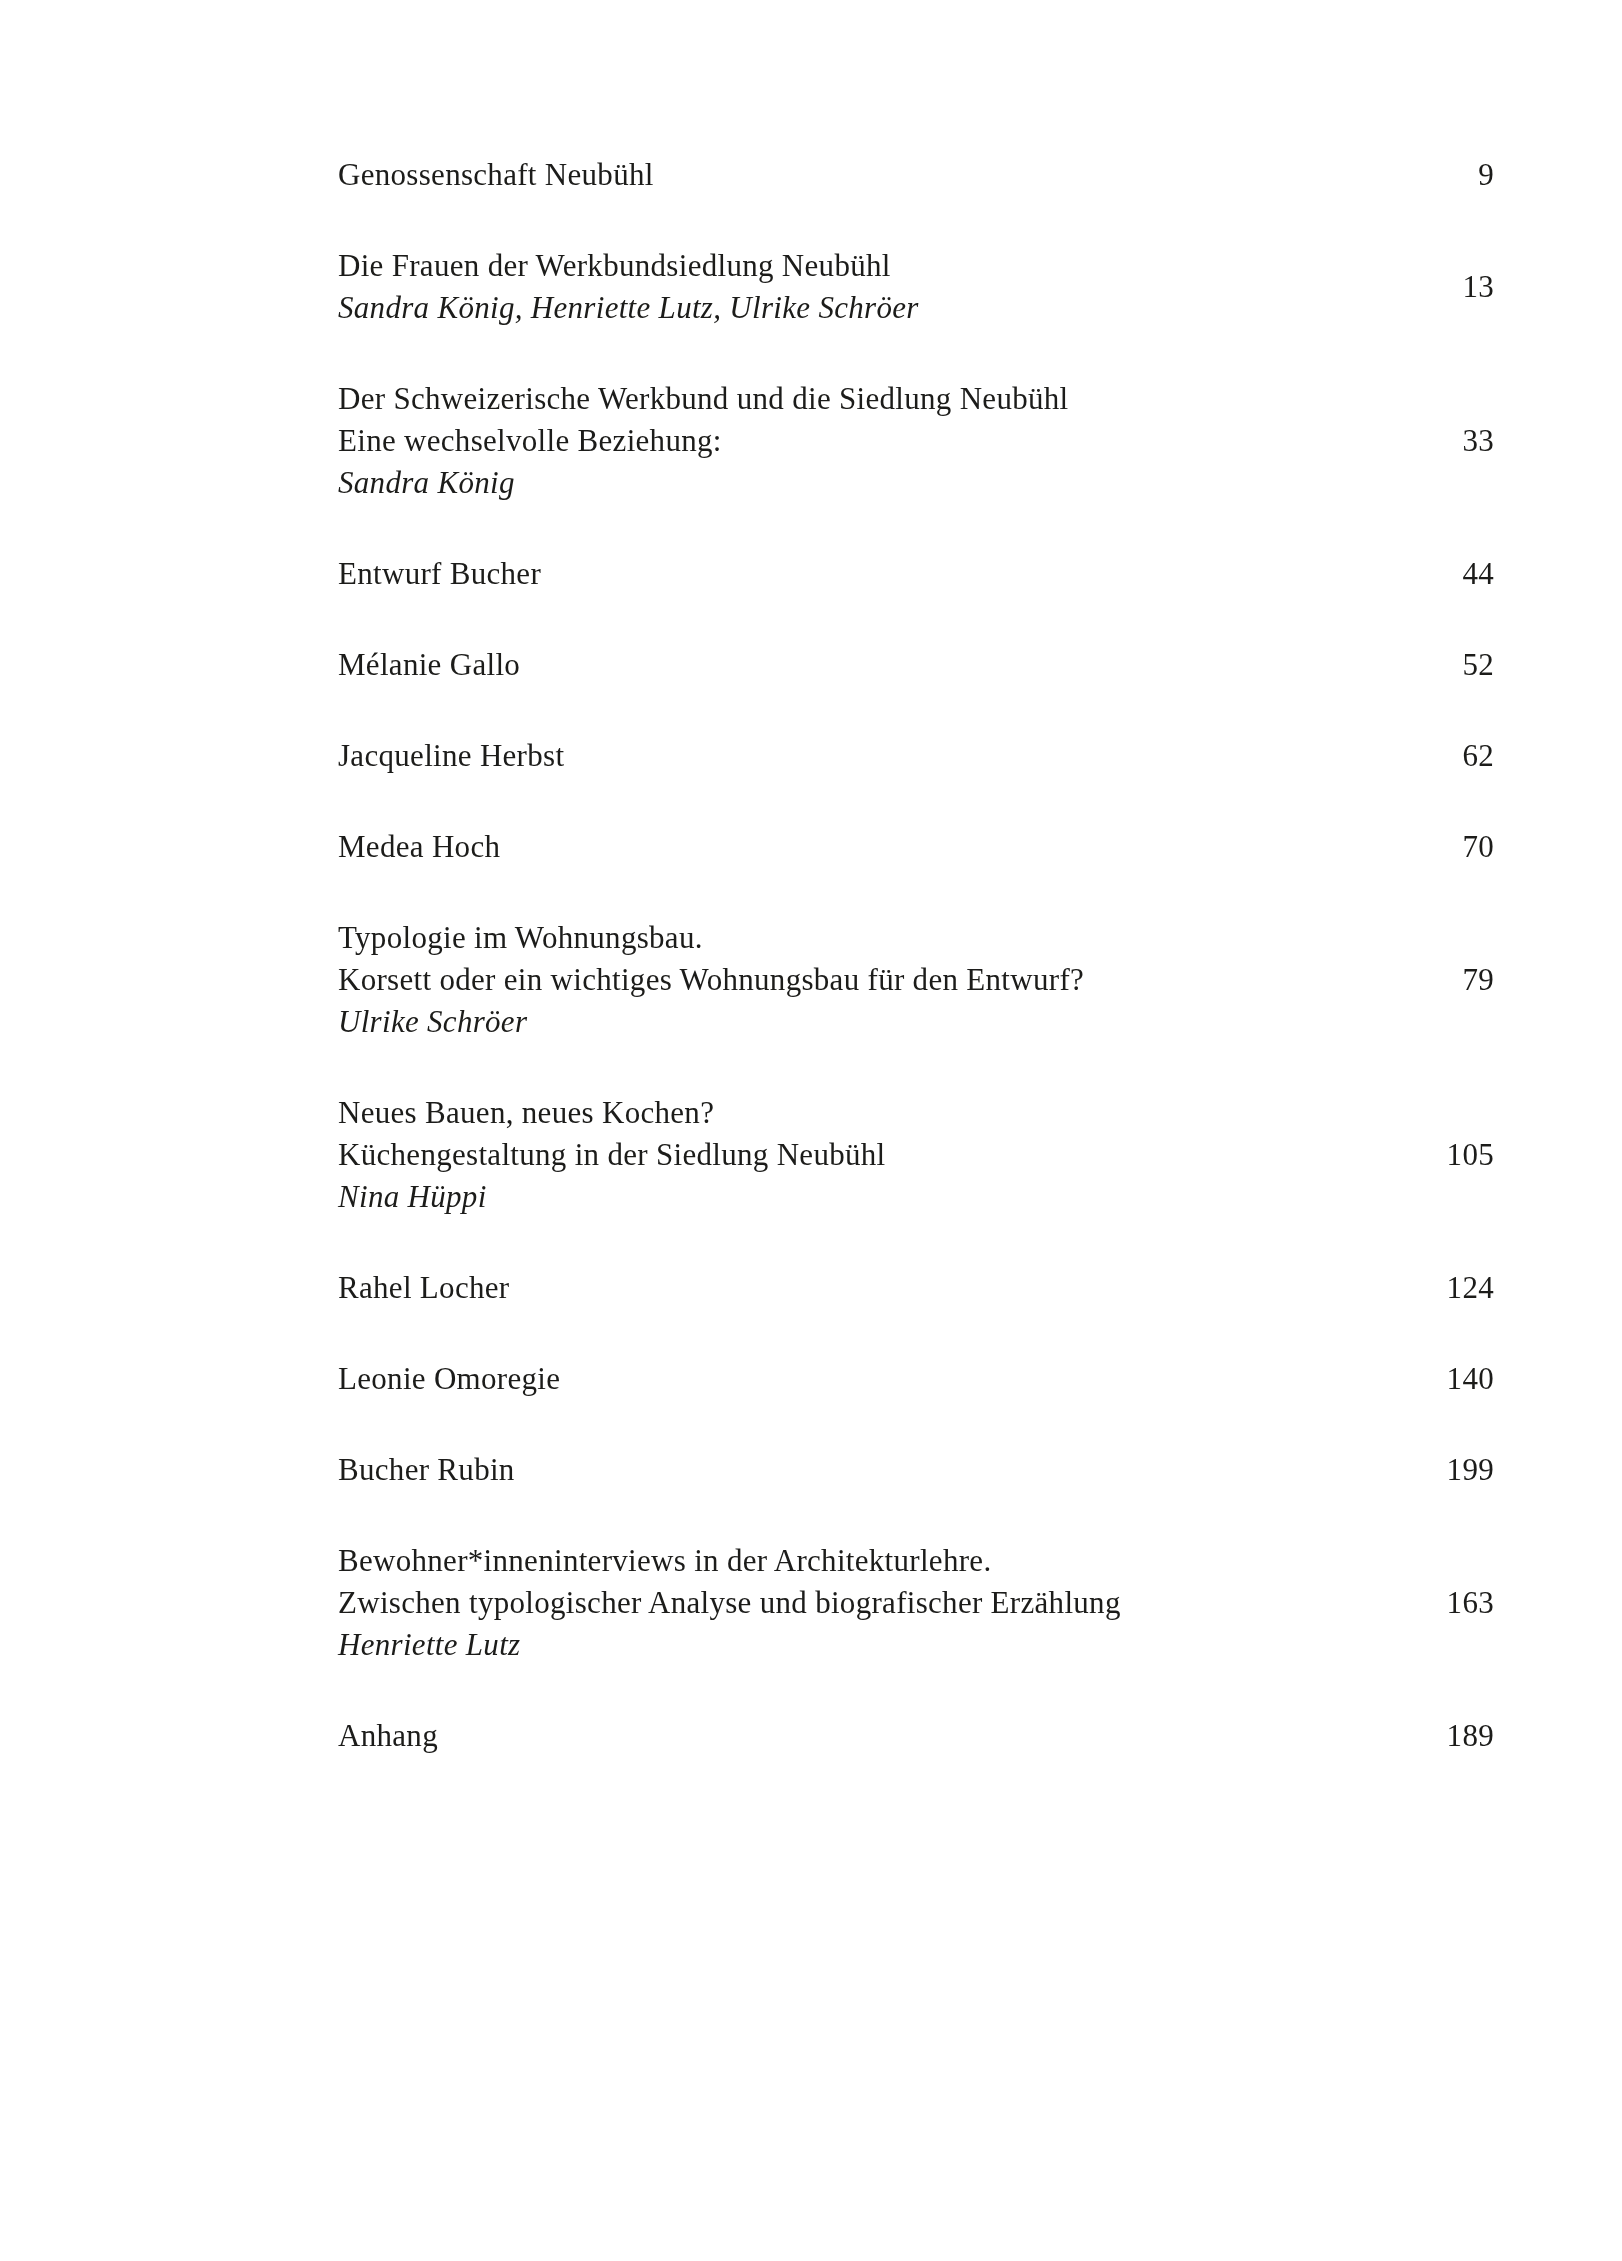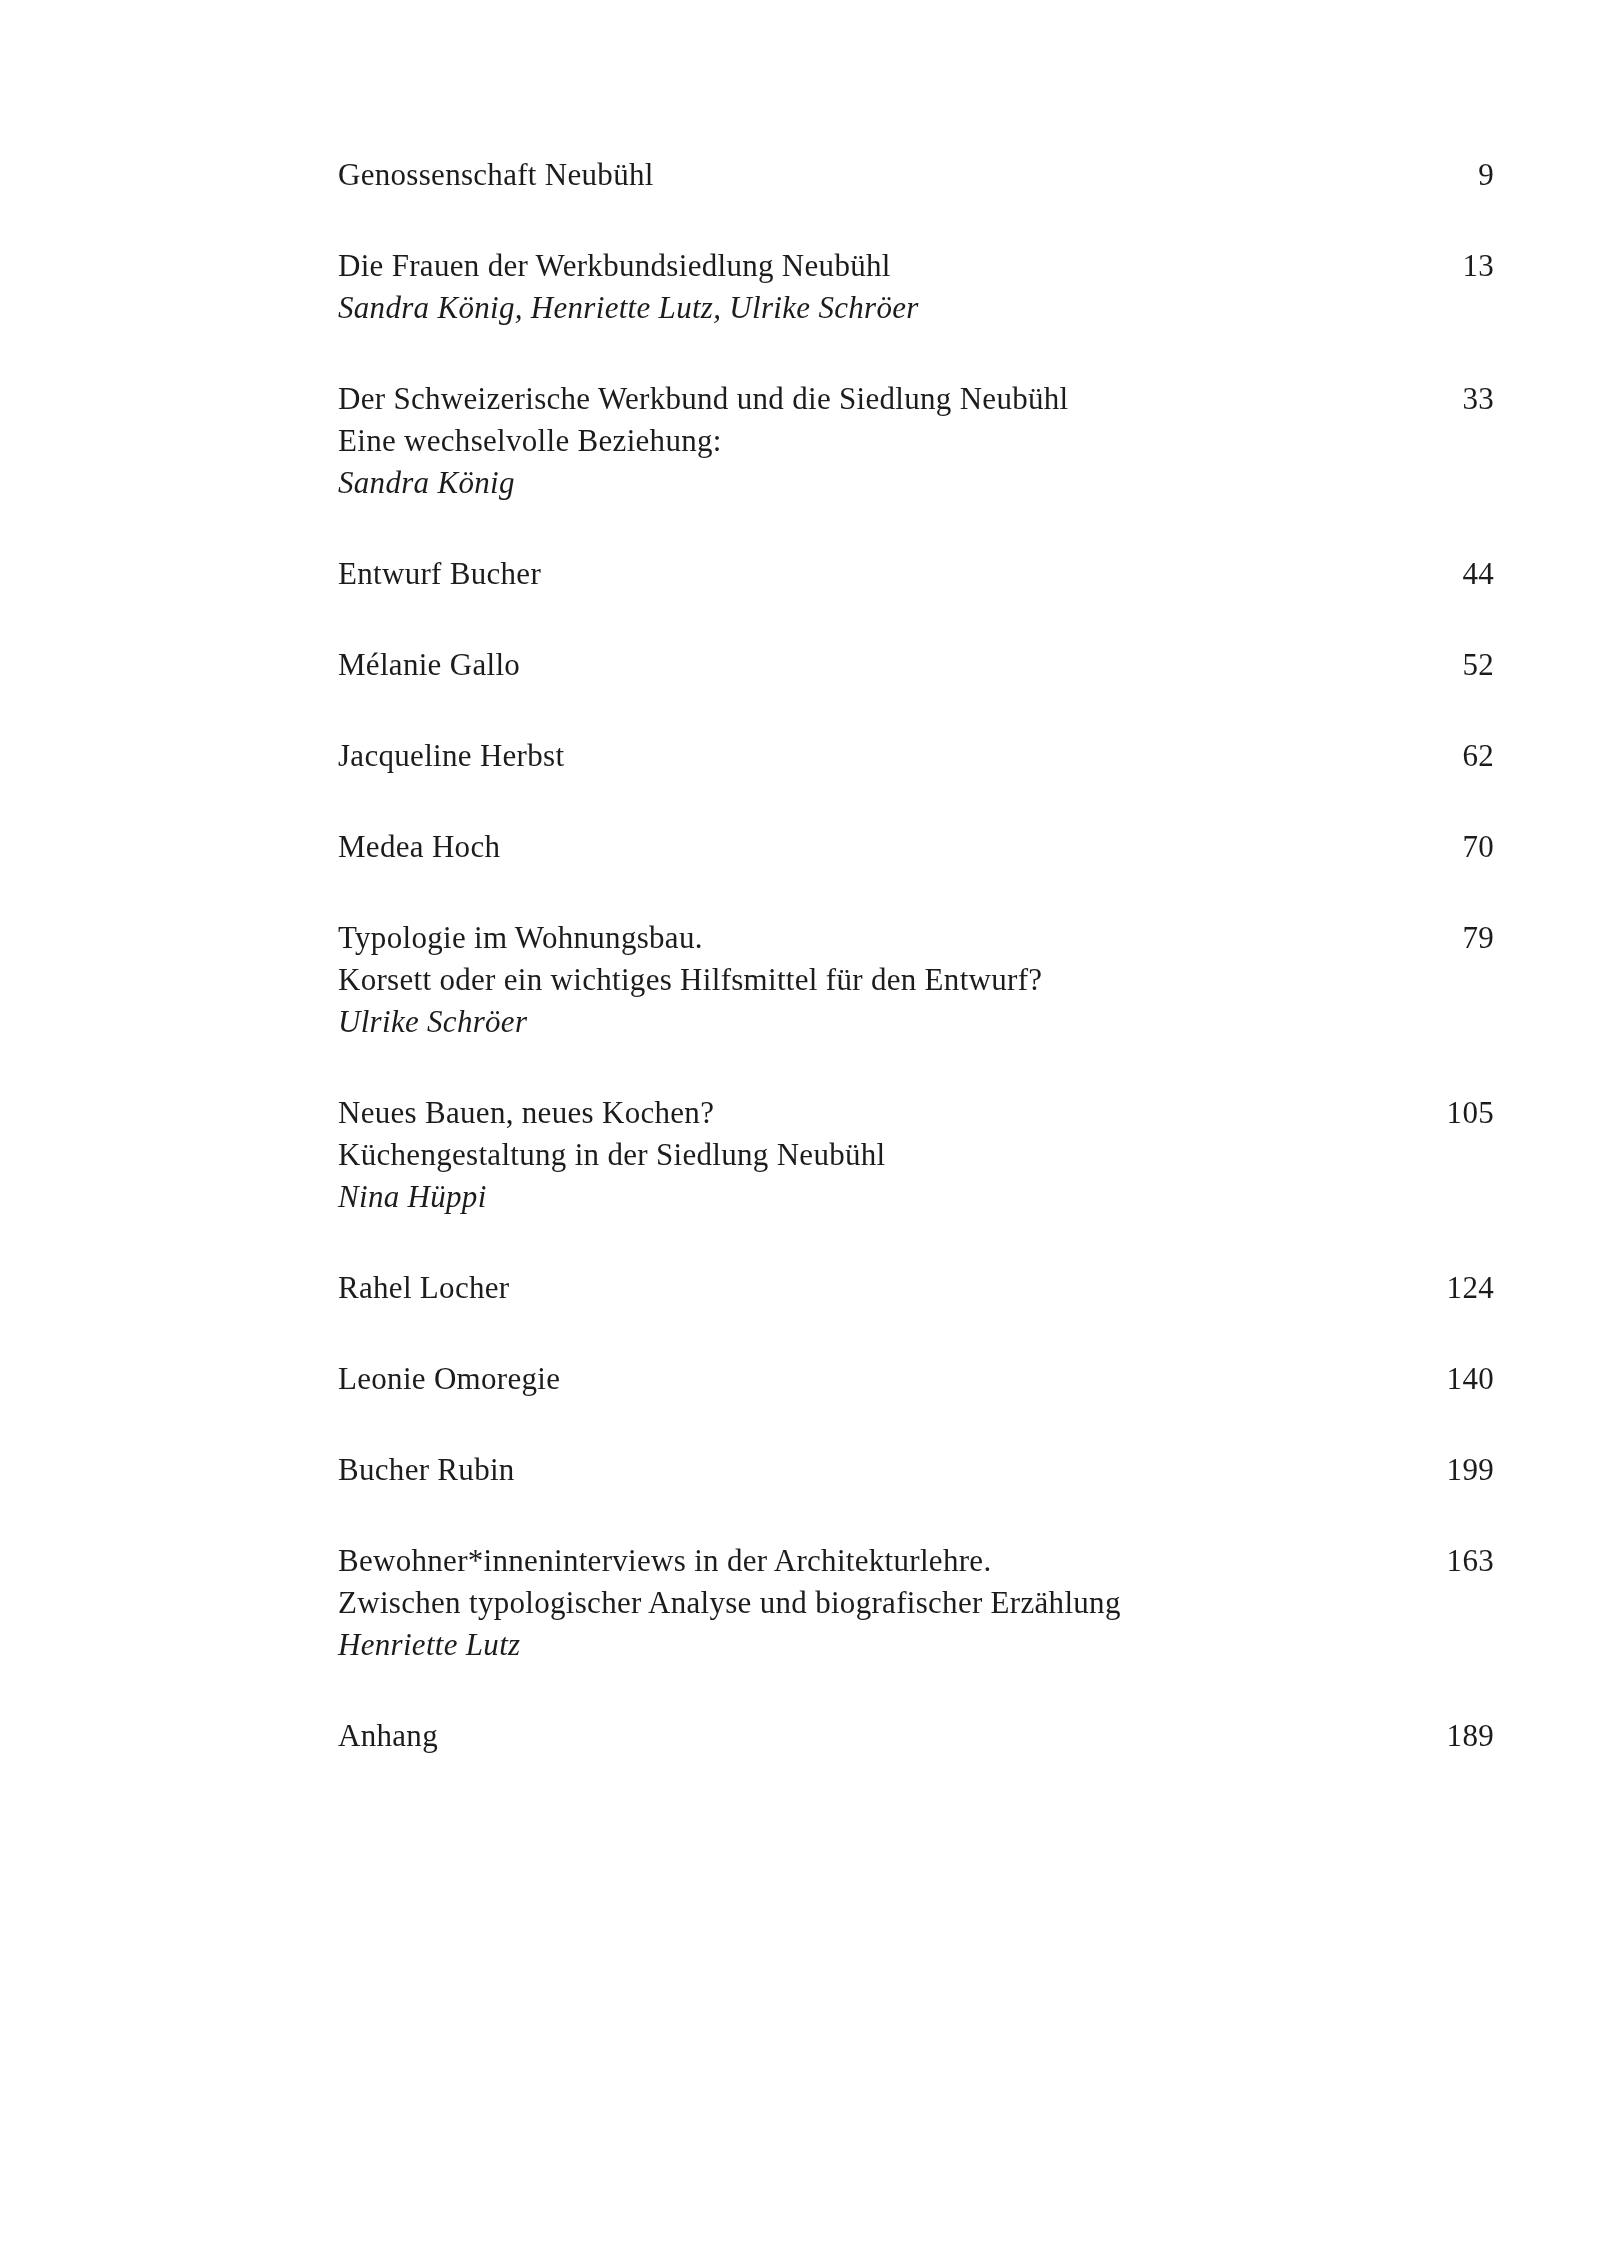--- a/index.html
+++ b/index.html
@@ -16,21 +16,21 @@
     padding: 154px 128px 0 338px;
     font-family: "Liberation Serif", "DejaVu Serif", serif;
     color: #1c1c1a;
   }
   .toc {
     width: 100%;
   }
   .entry {
     display: flex;
     justify-content: space-between;
-    align-items: flex-start;
+    align-items: center;
     margin-bottom: 49px;
     font-size: 31px;
     line-height: 42px;
   }
   .entry-text {
     flex: 1 1 auto;
     padding-right: 41px;
   }
   .title-line {
     font-style: normal;
@@ -100,21 +100,21 @@
   <div class="entry">
     <div class="entry-text">
           <div class="title-line">Medea Hoch</div>
         </div>
     <div class="entry-page">70</div>
   </div>
 
   <div class="entry">
     <div class="entry-text">
           <div class="title-line">Typologie im Wohnungsbau.</div>
-          <div class="title-line">Korsett oder ein wichtiges Hilfsmittel für den Entwurf?</div>
+          <div class="title-line">Korsett oder ein wichtiges Wohnungsbau für den Entwurf?</div>
           <div class="authors">Ulrike Schröer</div>
         </div>
     <div class="entry-page">79</div>
   </div>
 
   <div class="entry">
     <div class="entry-text">
           <div class="title-line">Neues Bauen, neues Kochen?</div>
           <div class="title-line">Küchengestaltung in der Siedlung Neubühl</div>
           <div class="authors">Nina Hüppi</div>

